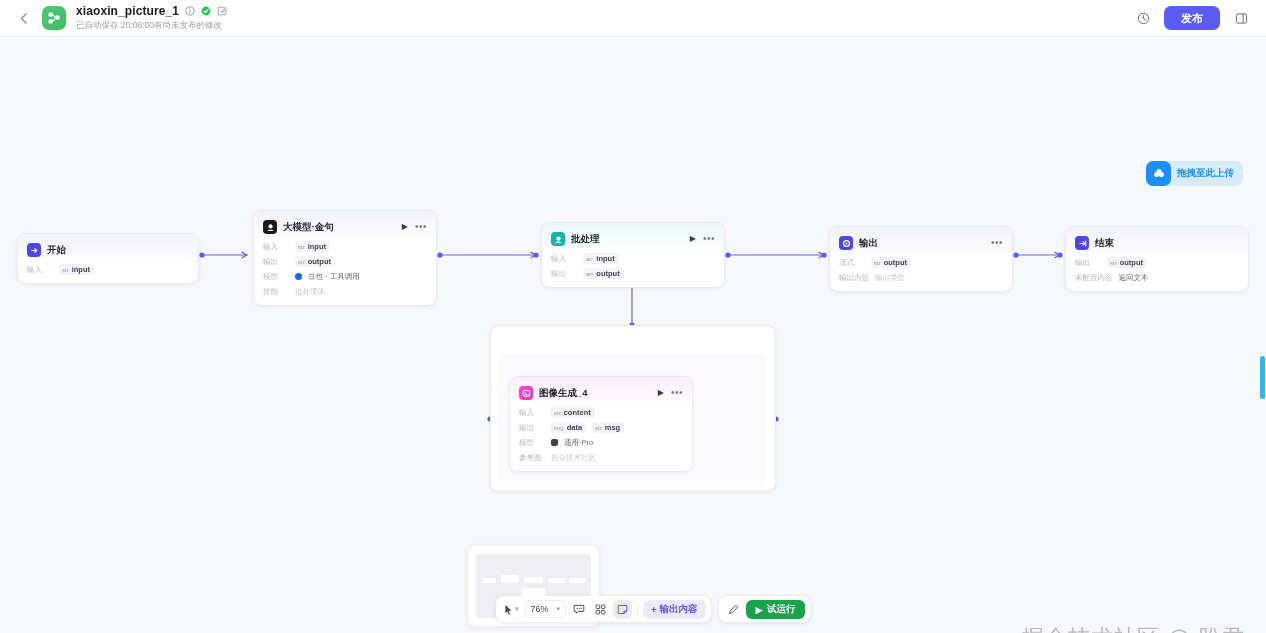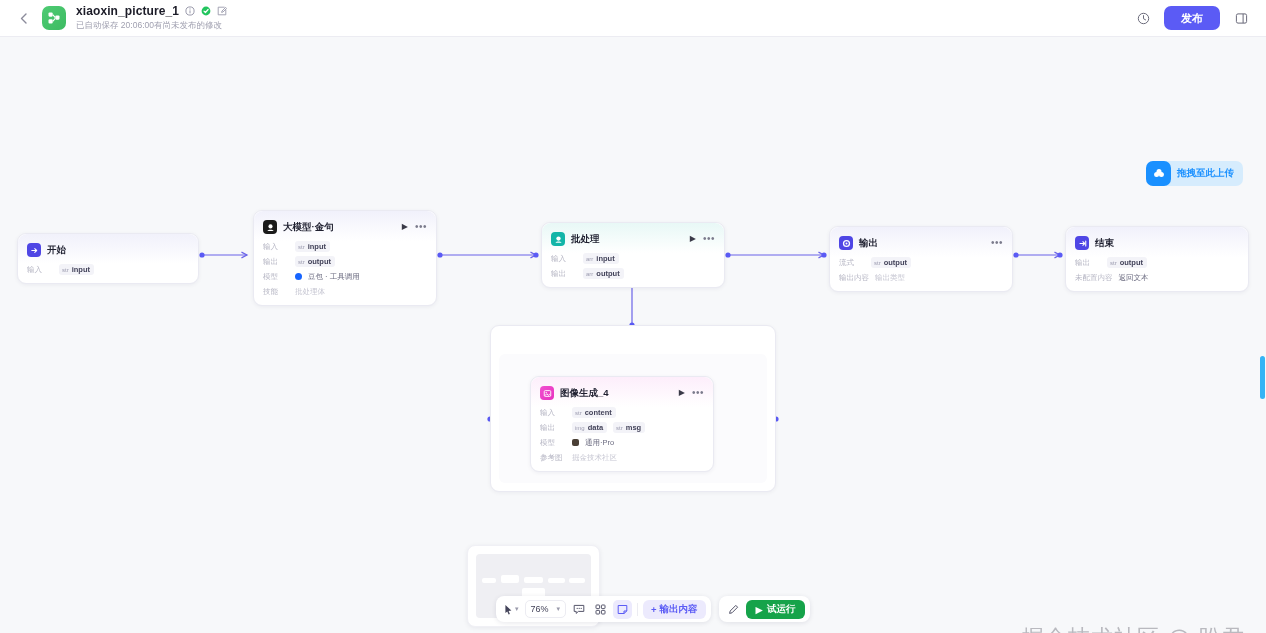--- a/index.html
+++ b/index.html
@@ -86,21 +86,21 @@
   .port { position: absolute; width: 5px; height: 5px; border-radius: 50%; background: #5b5bf5; }
   .port.l { left: -3px; top: 50%; margin-top: -2.5px; }
   .port.r { right: -3px; top: 50%; margin-top: -2.5px; }
 
   
   #node-start { left: 17px;   top: 196px; width: 182px; }
   #node-llm   { left: 253px;  top: 173px; width: 184px; }
   #node-batch { left: 541px;  top: 185px; width: 184px; }
   #node-output{ left: 829px;  top: 189px; width: 184px; }
   #node-end   { left: 1065px; top: 189px; width: 184px; }
-  #node-img   { left: 530px;  top: 339px; width: 184px; background:#fff; }
+  #node-img   { left: 509px;  top: 339px; width: 184px; background:#fff; }
   #node-img .node-head-bg {
     position: absolute; left:0; top:0; right:0; height: 30px;
     background: linear-gradient(180deg,#fdeefb 0%,rgba(253,238,251,0) 100%);
     border-radius: 9px 9px 0 0; pointer-events: none;
   }
   #node-llm .node-head-bg, #node-batch .node-head-bg, #node-start .node-head-bg,
   #node-output .node-head-bg, #node-end .node-head-bg {
     position: absolute; left:0; top:0; right:0; height: 30px;
     background: linear-gradient(180deg,#f1f1fb 0%,rgba(241,241,251,0) 100%);
     border-radius: 9px 9px 0 0; pointer-events: none;

